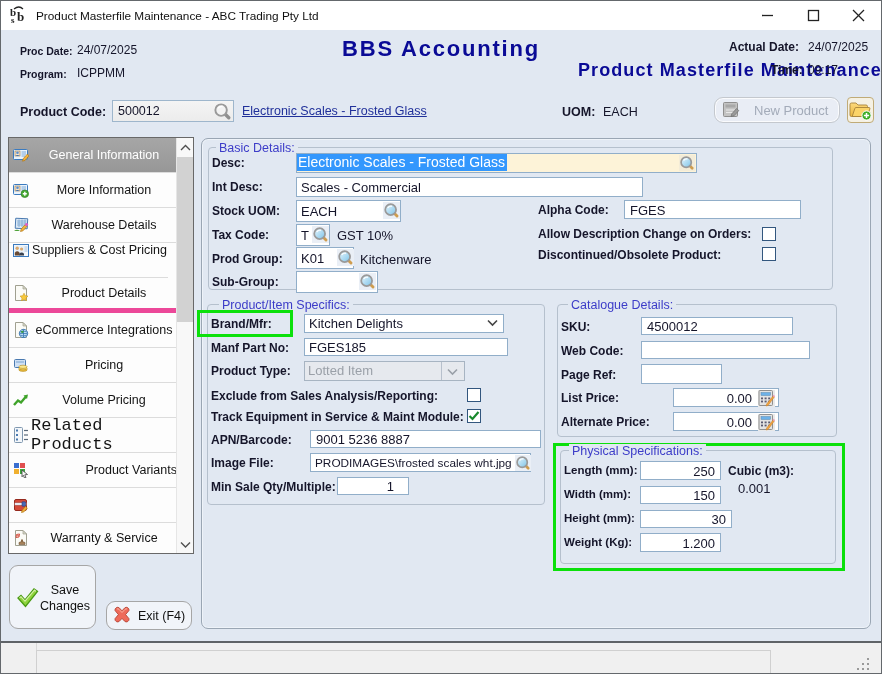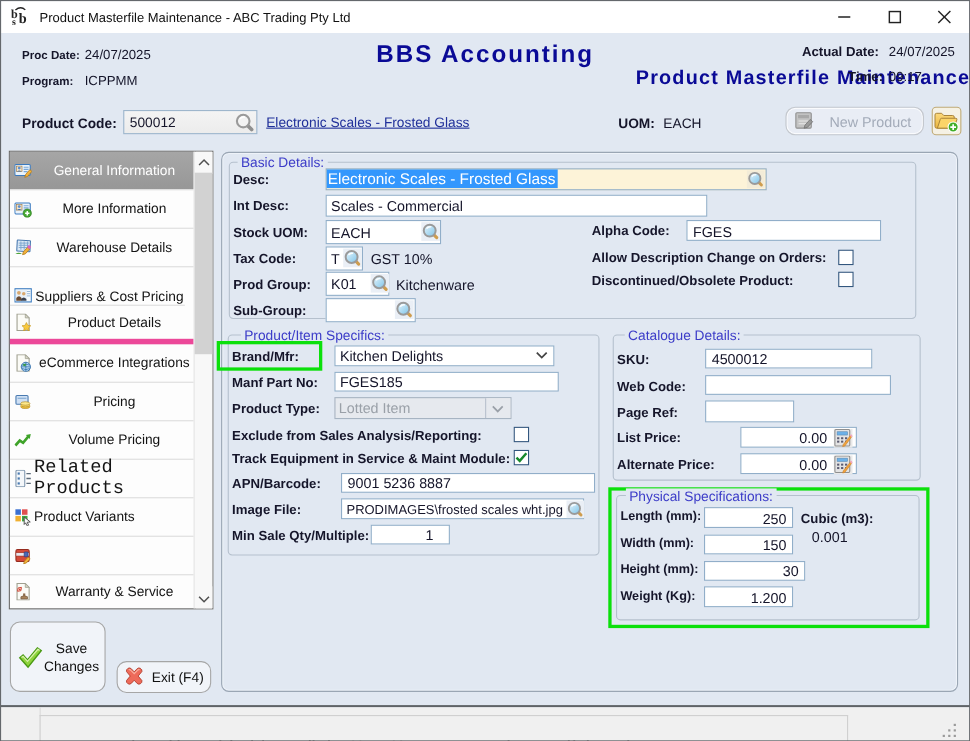--- a/index.html
+++ b/index.html
@@ -266,21 +266,21 @@
           <line x1="9" y1="2.5" x2="9" y2="10"></line>
           <line x1="12" y1="2.5" x2="12" y2="10"></line>
         </g>
         <path d="M1 14 Q4 11.5 7 14z" fill="#4fa33a"></path>
         <path d="M7.5 14.5 L8.2 12 L12 7.8 L14 9.4 L10 13.8 L7.5 14.5z" fill="#f2b23c" stroke="#b07818" stroke-width="0.7"></path>
         <circle cx="13.5" cy="7.5" r="1.6" fill="#e060c0"></circle>
       </svg>
     </div>
     <div style="flex:1;text-align:center;font-size:12.5px;color:#141414;">Warehouse Details</div>
   </div>
-<div class="abs" style="left:9px;top:243px;width:159px;height:35px;border-bottom:1px solid #dcdcdc;display:flex;align-items:flex-end">
+<div class="abs" style="left:9px;top:243px;width:159px;height:35px;border-bottom:1px solid #dcdcdc;display:flex;align-items:flex-start">
     <div style="margin-left:4px;width:18px;flex:none">
       <svg width="16" height="16" viewBox="0 0 16 16">
         <rect x="0.5" y="1.5" width="15" height="12" fill="#f6fafd" stroke="#3a7abf"></rect>
         <rect x="1.5" y="2.5" width="10" height="10" fill="#e8f0f8"></rect>
         <circle cx="4.2" cy="5.2" r="1.7" fill="#d9a86e"></circle>
         <path d="M1.8 9.8 Q4.2 6.9 6.6 9.8 L6.6 12.5 L1.8 12.5z" fill="#6a4a32"></path>
         <circle cx="8.6" cy="6" r="1.6" fill="#d9a86e"></circle>
         <path d="M6.2 10.8 Q8.6 8 11 10.8 L11 12.5 L6.2 12.5z" fill="#38404e"></path>
         <g stroke="#9ab8d8" stroke-width="0.9">
           <line x1="11.5" y1="4" x2="14.5" y2="4"></line>
@@ -355,21 +355,21 @@
 <div class="abs" style="left:9px;top:453px;width:168px;height:35px;border-bottom:1px solid #dcdcdc;display:flex;align-items:center">
     <div style="margin-left:4px;width:18px;flex:none">
       <svg width="16" height="16" viewBox="0 0 16 16">
         <rect x="1" y="1" width="5" height="5" fill="#3a6fd0"></rect>
         <rect x="7" y="1" width="5" height="5" fill="#e05050"></rect>
         <rect x="1" y="7" width="5" height="5" fill="#f0b030"></rect>
         <rect x="7" y="7" width="5" height="5" fill="#40a840"></rect>
         <path d="M9 8 L14.5 12.5 L11.8 12.8 L13 15.5 L11.5 16 L10.3 13.3 L9 14.8z" fill="#f8f8f8" stroke="#404040" stroke-width="0.8"></path>
       </svg>
     </div>
-    <div style="flex:1;text-align:left;font-size:12.5px;color:#141414;">Product Variants</div>
+    <div style="flex:1;text-align:right;font-size:12.5px;color:#141414;">Product Variants</div>
   </div>
 <div class="abs" style="left:9px;top:488px;width:168px;height:35px;border-bottom:1px solid #dcdcdc;display:flex;align-items:center">
     <div style="margin-left:4px;width:18px;flex:none">
       <svg width="16" height="16" viewBox="0 0 16 16">
         <rect x="1.5" y="2.5" width="12" height="11" rx="1.5" fill="#d44a3a" stroke="#952a1e"></rect>
         <rect x="1.5" y="5.5" width="12" height="3" fill="#e8e8f0" stroke="#952a1e" stroke-width="0.5"></rect>
         <rect x="9" y="4.8" width="3.5" height="4.4" rx="0.5" fill="#4a6ab8" stroke="#2a3a78" stroke-width="0.6"></rect>
         <path d="M8.5 15.5 L9.2 13.2 L12.6 9.4 L14.4 11 L11 14.8 L8.5 15.5z" fill="#f2b23c" stroke="#b07818" stroke-width="0.7"></path>
       </svg>
     </div>

